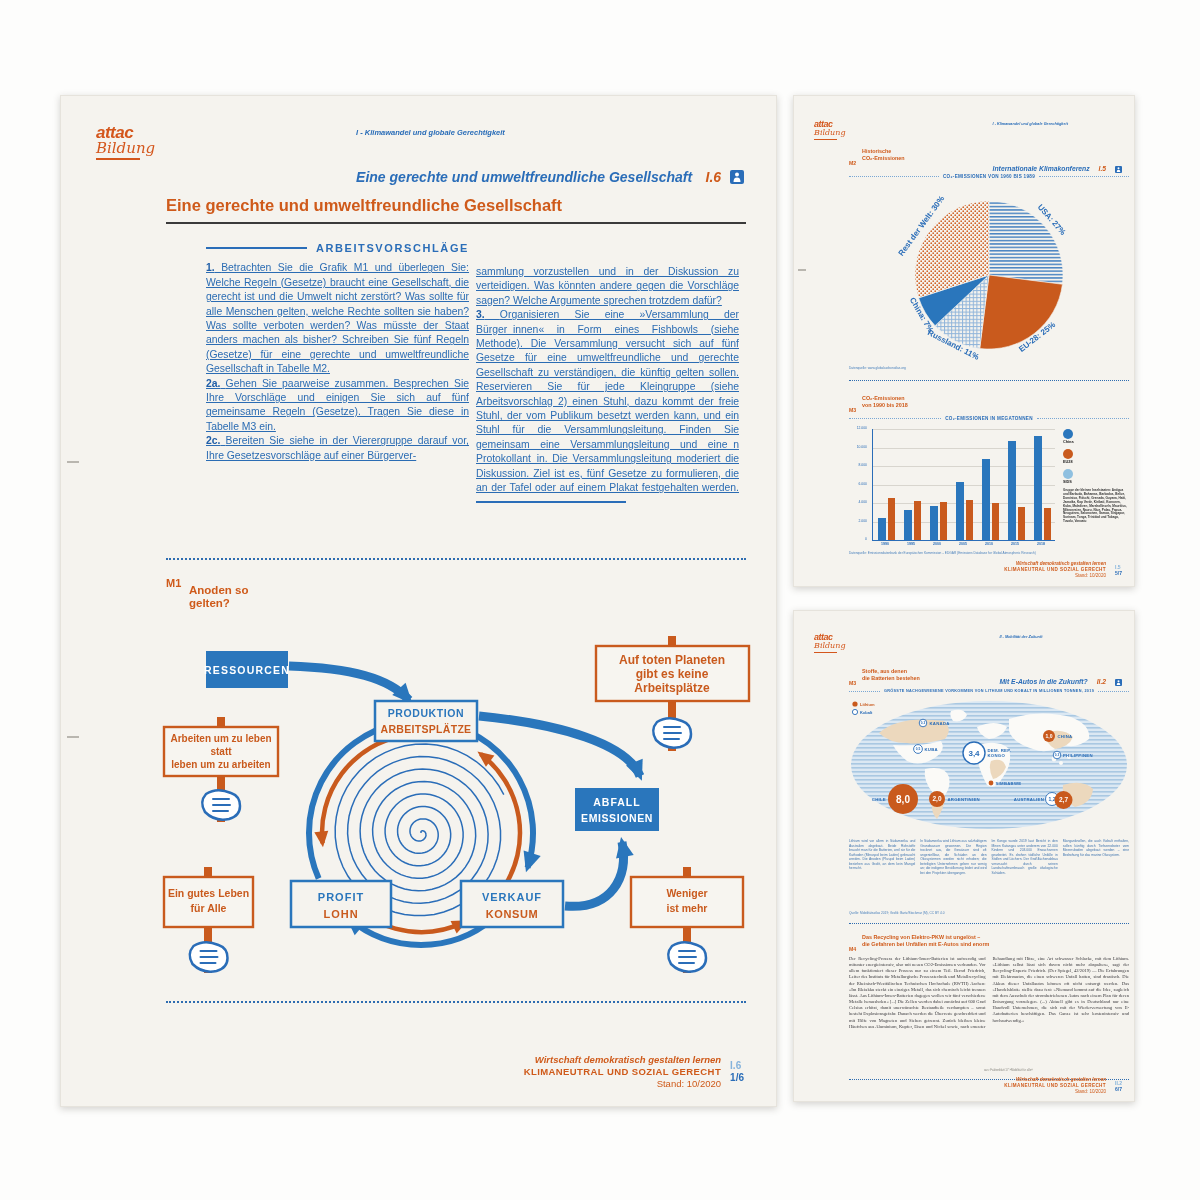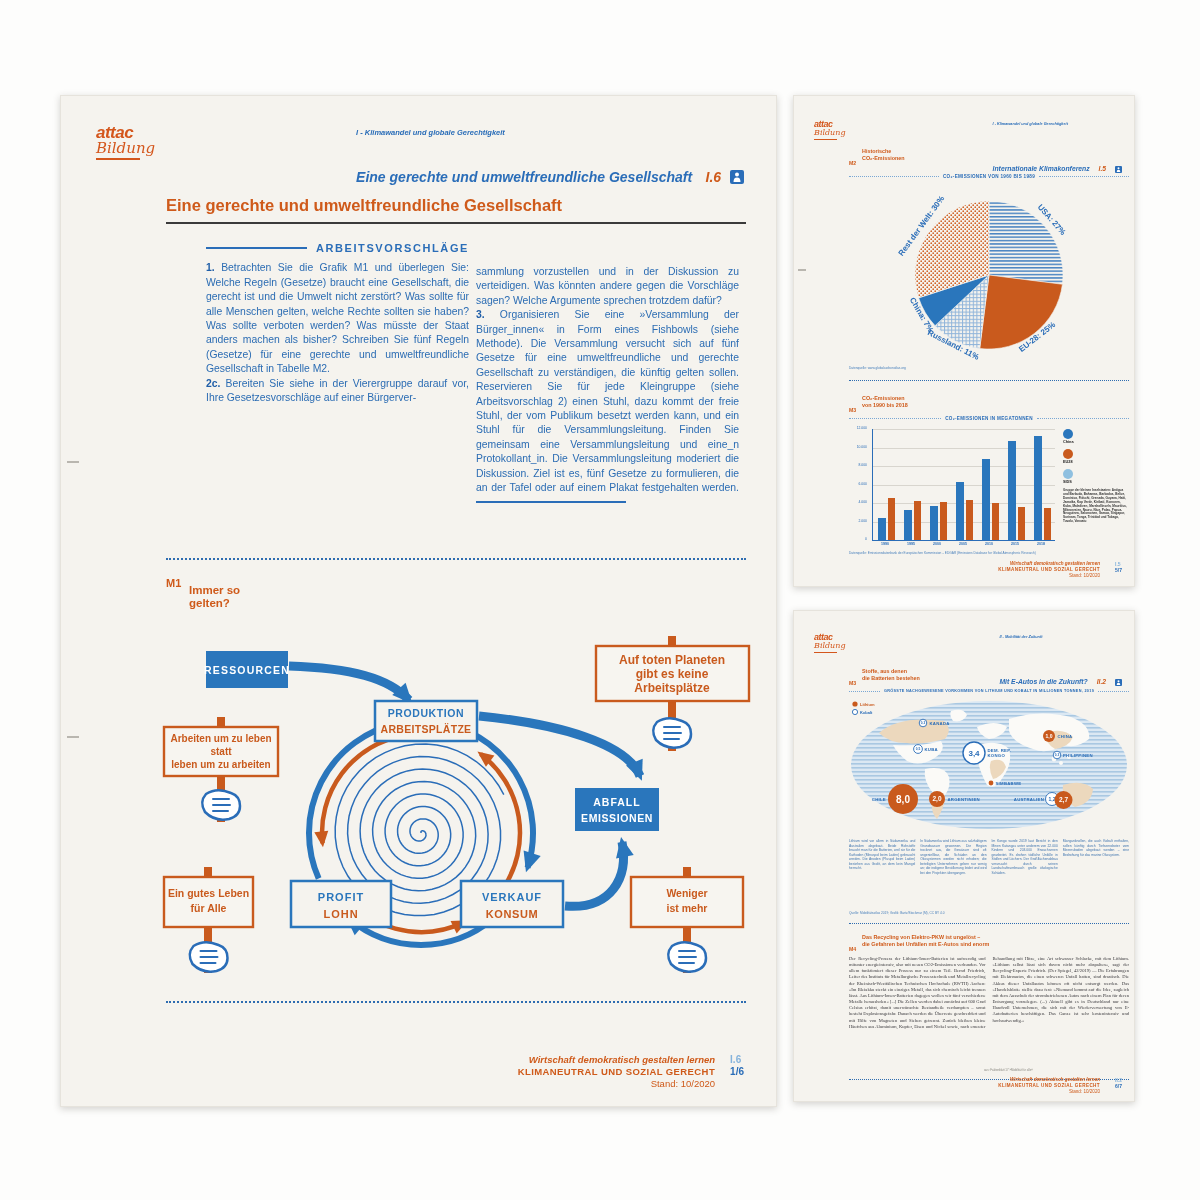--- a/index.html
+++ b/index.html
@@ -23,29 +23,29 @@
   .hdr-big .kick{font-size:7.5px;margin-bottom:2px;}
   .hdr-big .ttl,.hdr-big .code{font-size:14px;}
   .hdr-sm .kick{font-size:3.8px;margin-bottom:1px;}
   .hdr-sm .ttl,.hdr-sm .code{font-size:6.8px;}
   .picto{display:inline-block;vertical-align:-2px;}
 
   
   .p1-title{font-size:16.5px;font-weight:bold;color:#cf5a1a;border-bottom:2px solid #3a3a3a;padding-bottom:7px;}
   .cols{display:flex;gap:7px;}
   .col{width:263px;color:#2b6cb3;font-size:10.4px;line-height:14.4px;text-align:justify;}
-  .col p{margin:0;}
+  .col p{margin:0;text-decoration:underline;}
   .col b{color:#1f5ea8;}
   .avh{display:flex;align-items:center;font-weight:bold;color:#2a6db8;letter-spacing:1.6px;font-size:11px;margin-bottom:6px;}
   .avh .rule{flex:1;height:2px;background:#2a6db8;margin-right:9px;}
   .endrule{display:inline-block;width:150px;height:2px;background:#2a6db8;vertical-align:3px;}
   .dotline{border-top:2.4px dotted #2e6cb0;}
   .m1lab{font-weight:bold;color:#cf5a1a;font-size:11px;}
   .m1ttl{font-weight:bold;color:#cf5a1a;font-size:11.5px;line-height:13px;}
-  .p-footer{display:flex;gap:15px;align-items:flex-start;}
+  .p-footer{display:flex;gap:9px;align-items:center;}
   .pf-left{text-align:right;color:#cf5a1a;}
   .pf-tag{font-style:italic;font-weight:bold;}
   .pf-ser{font-weight:bold;letter-spacing:.4px;}
   .pf-right .c1{color:#85b3dc;font-weight:bold;}
   .pf-right .c2{color:#2a6db8;font-weight:bold;}
   .pf-big{font-size:9.5px;line-height:12px;}
   .pf-big .pf-right{font-size:10px;line-height:12px;}
   .pf-sm{font-size:4.6px;line-height:6px;}
   .pf-sm .pf-right{font-size:5px;line-height:6px;}
 
@@ -110,35 +110,36 @@
 
     <div class="p1-title abs" style="left:105px;top:100px;width:580px;">Eine gerechte und umweltfreundliche Gesellschaft</div>
 
     <div class="cols abs" style="left:105px;top:145px;width:533px;margin-left:40px;">
       <div class="col">
         <div class="avh">
           <span class="rule"></span>
           <span>ARBEITSVORSCHLÄGE</span>
         </div>
         <p><b>1.</b> <span>Betrachten Sie die Grafik M1 und überlegen Sie: Welche Regeln (Gesetze) braucht eine Gesellschaft, die gerecht ist und die Umwelt nicht zerstört? Was sollte für alle Menschen gelten, welche Rechte sollten sie haben? Was sollte verboten werden? Was müsste der Staat anders machen als bisher? Schreiben Sie fünf Regeln (Gesetze) für eine gerechte und umweltfreundliche Gesellschaft in Tabelle M2.</span></p>
+        <p><b>2a.</b> <span>Gehen Sie paarweise zusammen. Besprechen Sie Ihre Vorschläge und einigen Sie sich auf fünf gemeinsame Regeln (Gesetze). Tragen Sie diese in Tabelle M3 ein.</span></p>
         <p><b>2c.</b> <span>Bereiten Sie siehe in der Vierergruppe darauf vor, Ihre Gesetzesvorschläge auf einer Bürgerver-</span></p>
       </div>
       <div class="col" style="padding-top:24px;">
         <p><span>sammlung vorzustellen und in der Diskussion zu verteidigen. Was könnten andere gegen die Vorschläge sagen? Welche Argumente sprechen trotzdem dafür?</span></p>
         <p><b>3.</b> <span>Organisieren Sie eine »Versammlung der Bürger_innen« in Form eines Fishbowls (siehe Methode). Die Versammlung versucht sich auf fünf Gesetze für eine umweltfreundliche und gerechte Gesellschaft zu verständigen, die künftig gelten sollen. Reservieren Sie für jede Kleingruppe (siehe Arbeitsvorschlag 2) einen Stuhl, dazu kommt der freie Stuhl, der vom Publikum besetzt werden kann, und ein Stuhl für die Versammlungsleitung. Finden Sie gemeinsam eine Versammlungsleitung und eine_n Protokollant_in. Die Versammlungsleitung moderiert die Diskussion. Ziel ist es, fünf Gesetze zu formulieren, die an der Tafel oder auf einem Plakat festgehalten werden.</span> <span class="endrule"></span></p>
       </div>
     </div>
 
     <div class="dotline abs" style="left:105px;top:462px;width:580px;"></div>
 
     <div class="abs" style="left:105px;top:477px;">
       <span class="m1lab">M1</span>
     </div>
     <div class="abs m1ttl" style="left:128px;top:488px;">
-      <div>Immer so</div>
+      <div>Anoden so</div>
         <div>gelten?</div>
     </div>
 
     <svg class="abs" id="m1svg" style="left:100px;top:520px;" width="600" height="378" viewBox="0 0 600 378">
       <defs>
         <marker id="mb" markerUnits="userSpaceOnUse" markerWidth="30" markerHeight="30" refX="16" refY="10" orient="auto">
             <path d="M1,1 L21,10 L1,19 Z" fill="#2a76bc"></path>
           </marker>
         <marker id="mo" markerUnits="userSpaceOnUse" markerWidth="24" markerHeight="24" refX="13" refY="8" orient="auto">
             <path d="M1,1 L17,8 L1,15 Z" fill="#c95a1d"></path>

